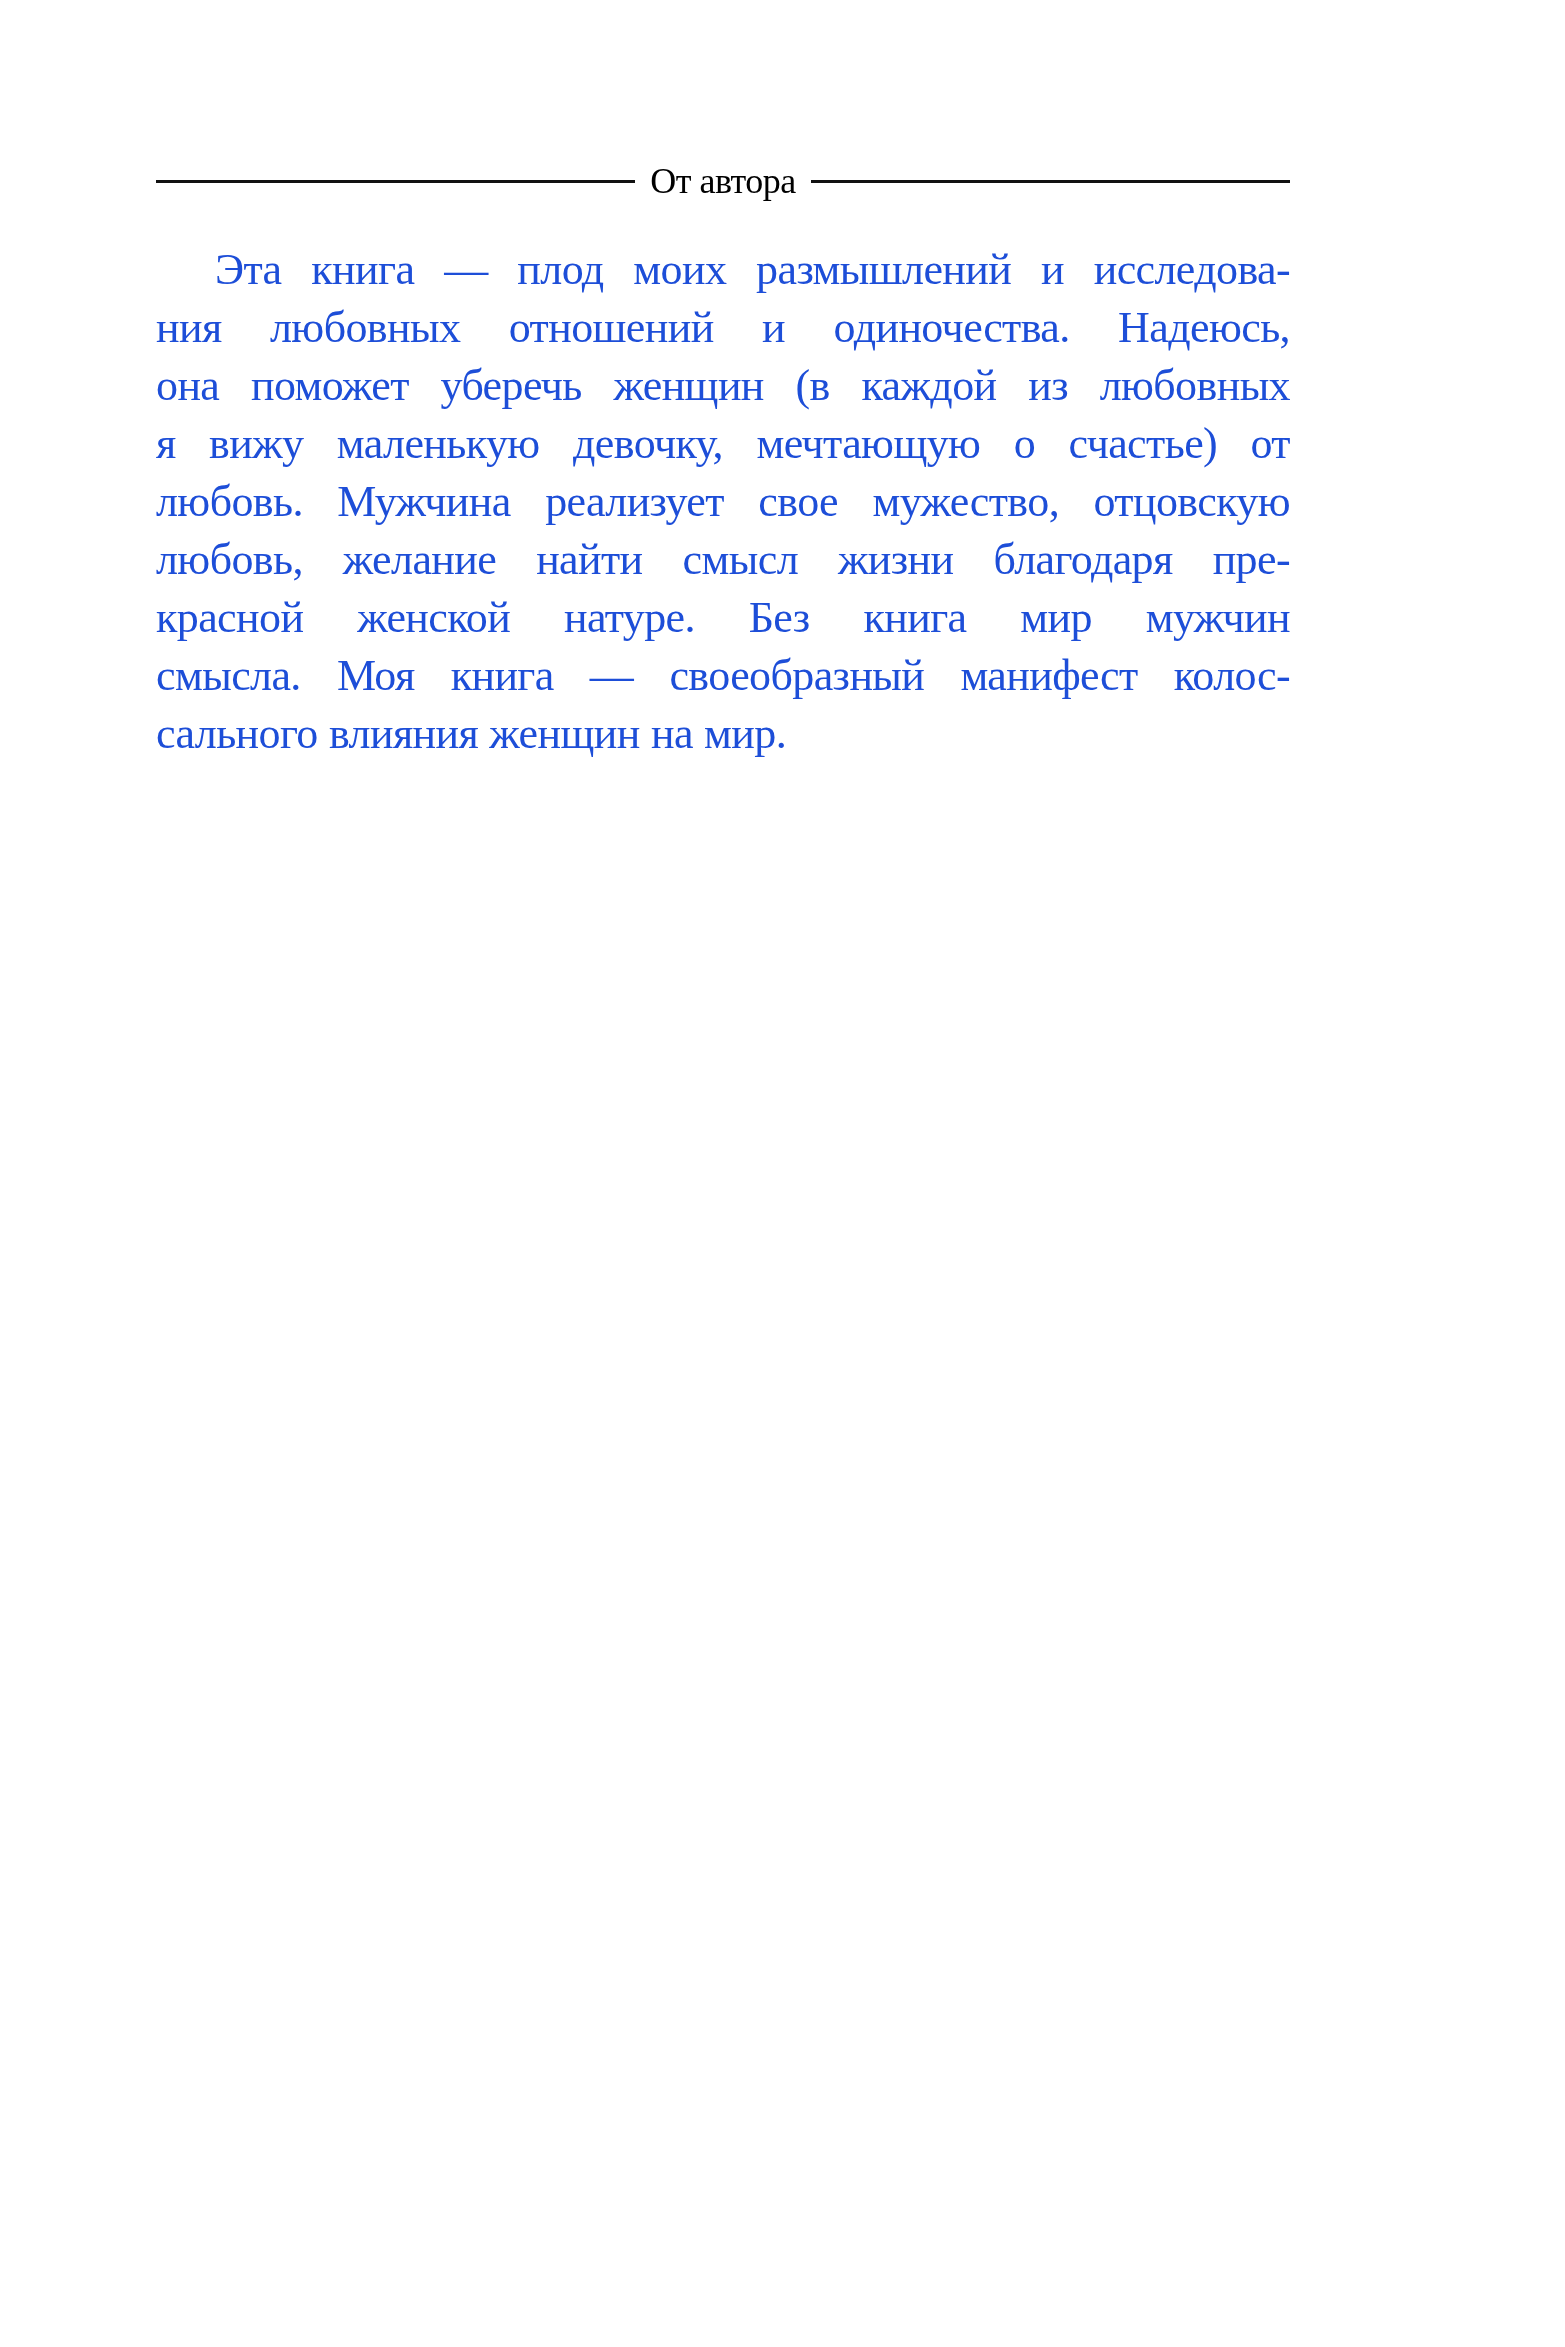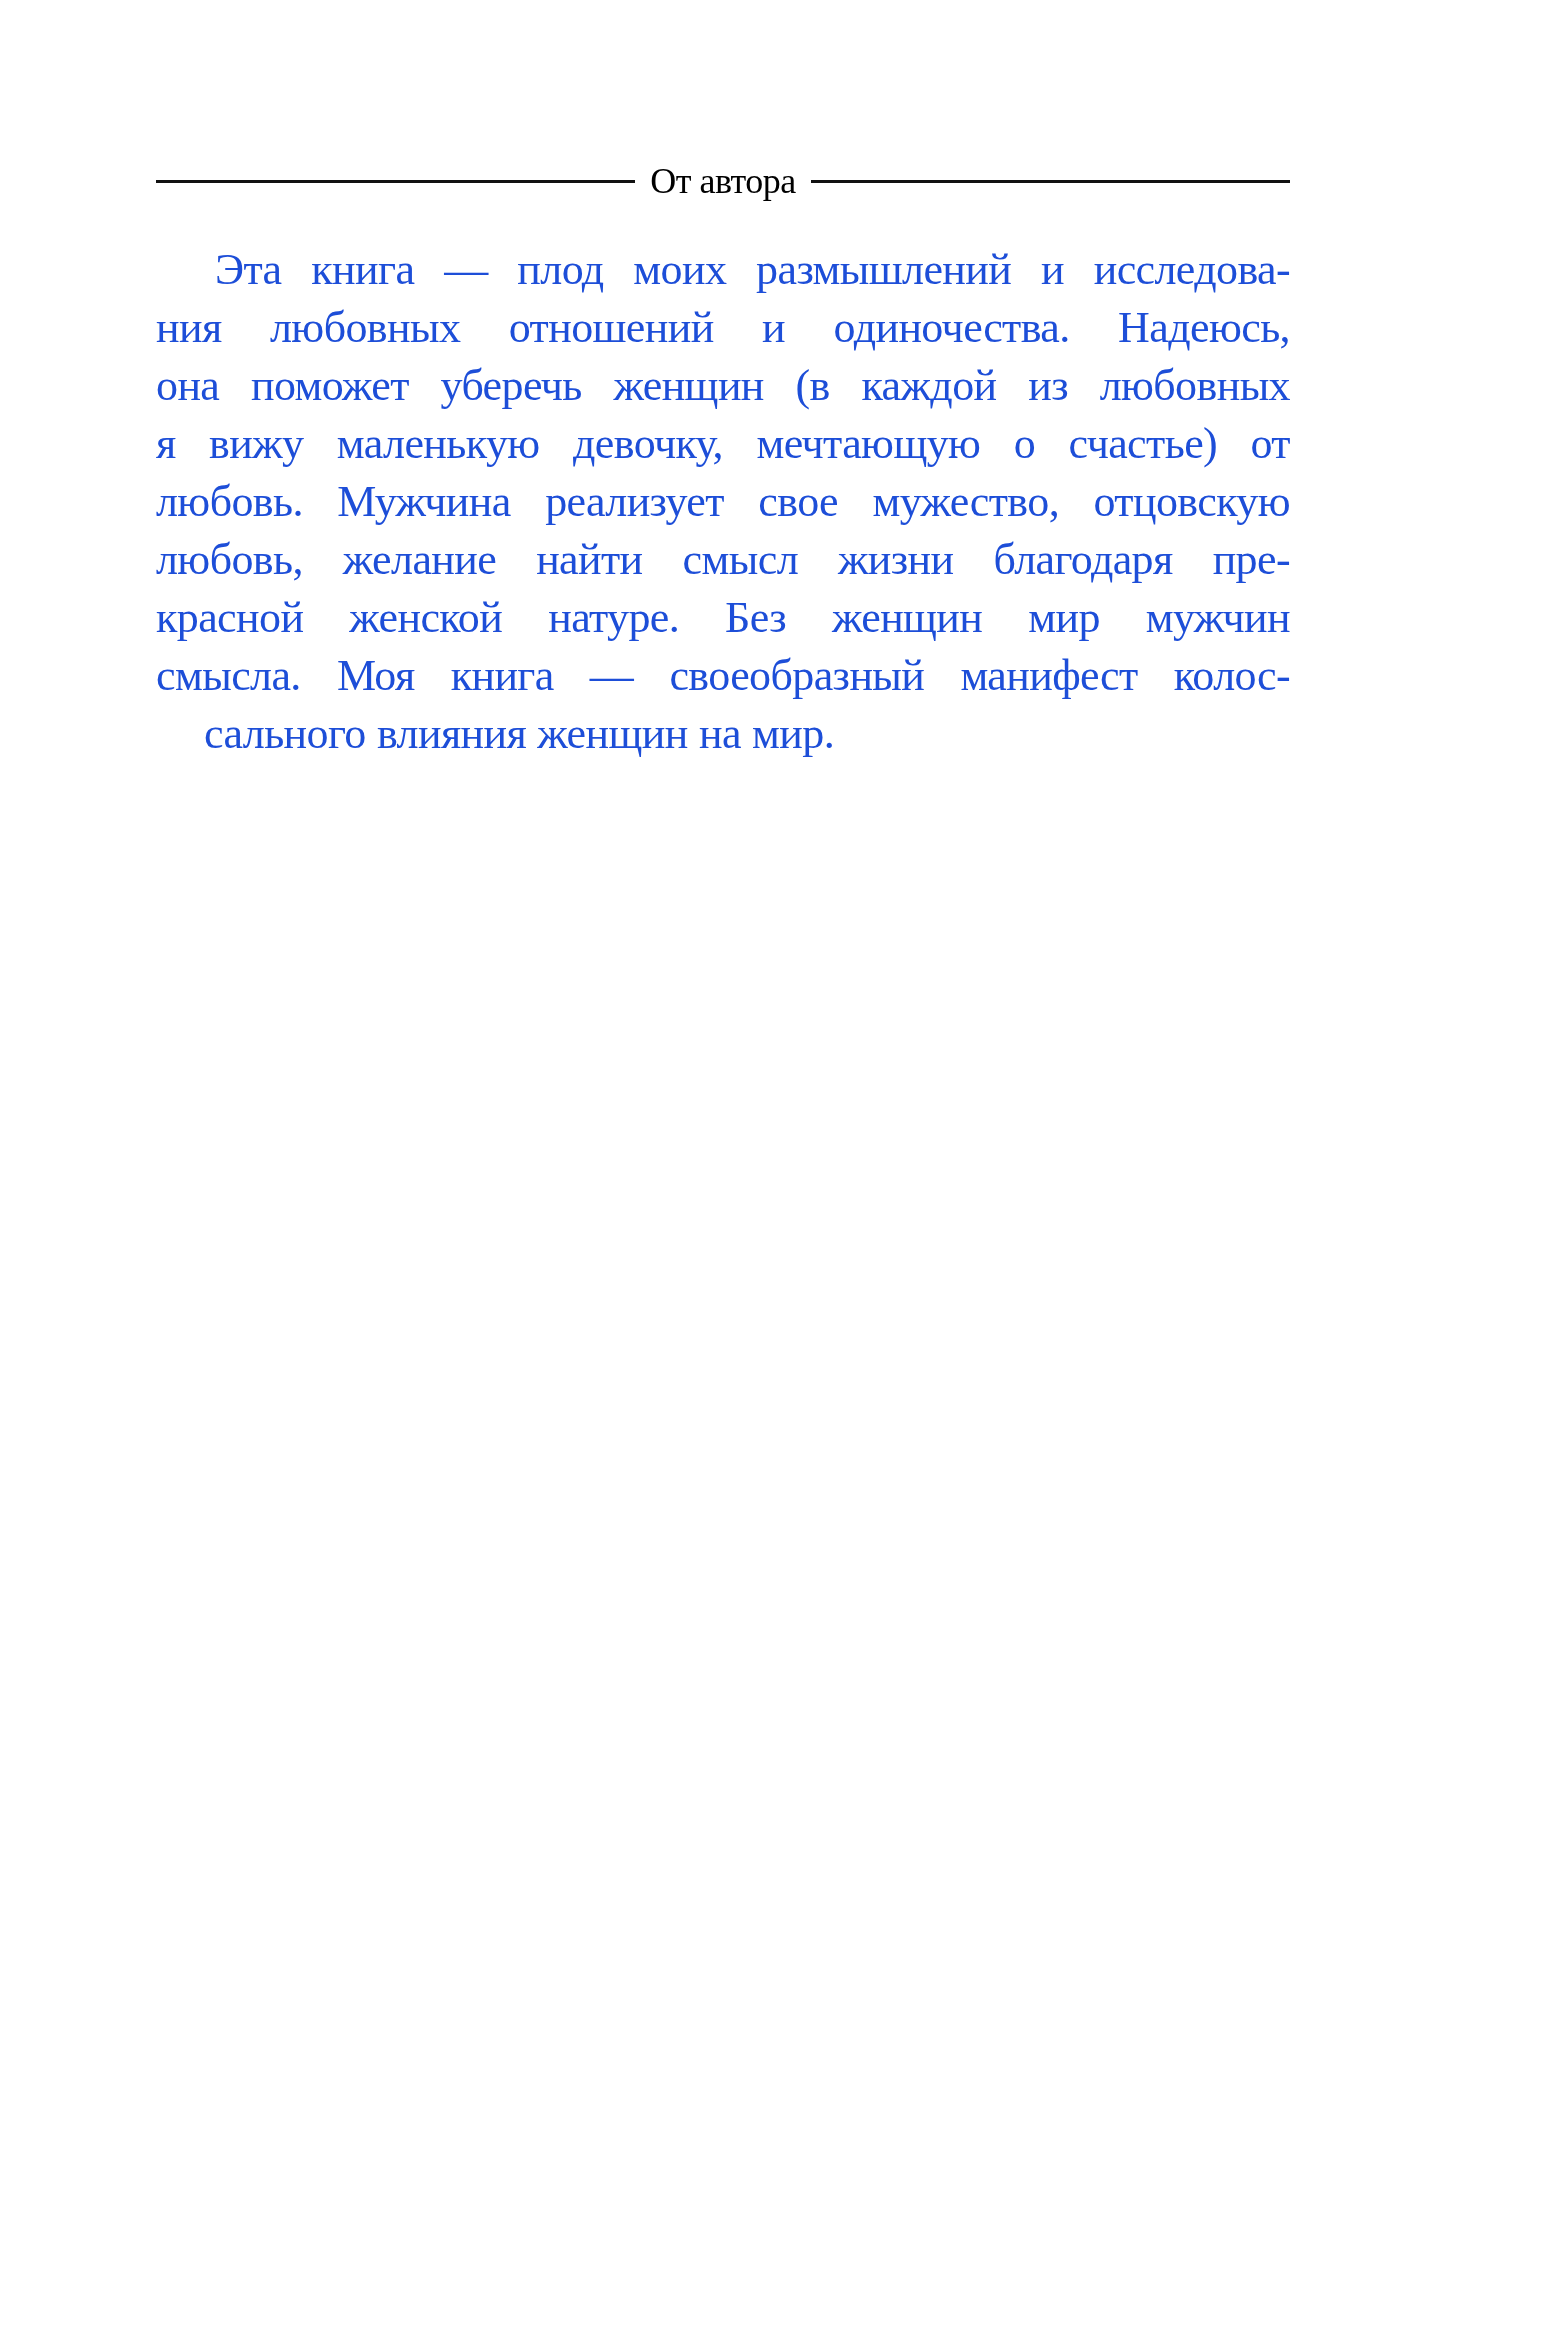--- a/index.html
+++ b/index.html
@@ -17,37 +17,37 @@
   }
   .body-text {
     position: absolute; left: 156px; top: 241px; width: 1134px;
     font-family: "Liberation Serif", "DejaVu Serif", serif;
     font-size: 44px; line-height: 58px; color: #1d4ed8;
     text-align: justify; letter-spacing: -0.6px; word-spacing: 0.9px;
     hyphens: manual;
   }
   .line { display: block; text-align: justify; text-align-last: justify; white-space: nowrap; height: 58px; overflow: visible; }
   .line.indent { padding-left: 59px; }
-  .line.last { text-align-last: left; margin-left: 48px; }
+  .line.last { text-align-last: left; }
 </style>
 </head>
 <body>
 
 <div class="page">
   <div class="running-head">
     <div class="rule"></div>
     <span class="head-title">От автора</span>
     <div class="rule"></div>
   </div>
 
   <div class="body-text">
     <span class="line indent">Эта книга — плод моих размышлений и исследова-</span>
     <span class="line">ния любовных отношений и одиночества. Надеюсь,</span>
     <span class="line">она поможет уберечь женщин (в каждой из любовных</span>
     <span class="line">я вижу маленькую девочку, мечтающую о счастье) от</span>
     <span class="line">любовь. Мужчина реализует свое мужество, отцовскую</span>
     <span class="line">любовь, желание найти смысл жизни благодаря пре-</span>
-    <span class="line">красной женской натуре. Без женщин мир мужчин</span>
+    <span class="line">красной женской натуре. Без книга мир мужчин</span>
     <span class="line">смысла. Моя книга — своеобразный манифест колос-</span>
     <span class="line last">сального влияния женщин на мир.</span>
   </div>
 </div>
 
 
 </body></html>

